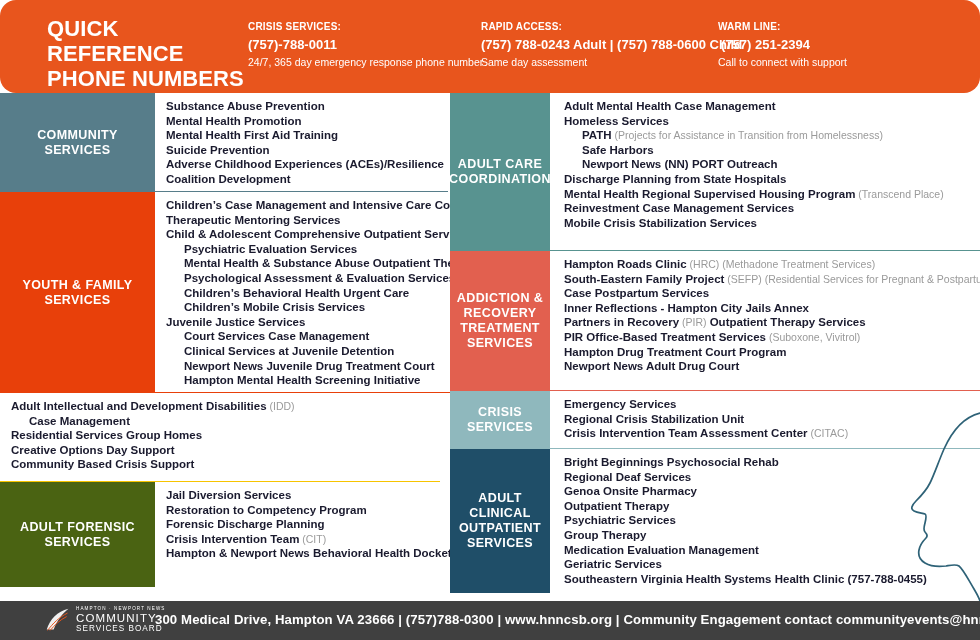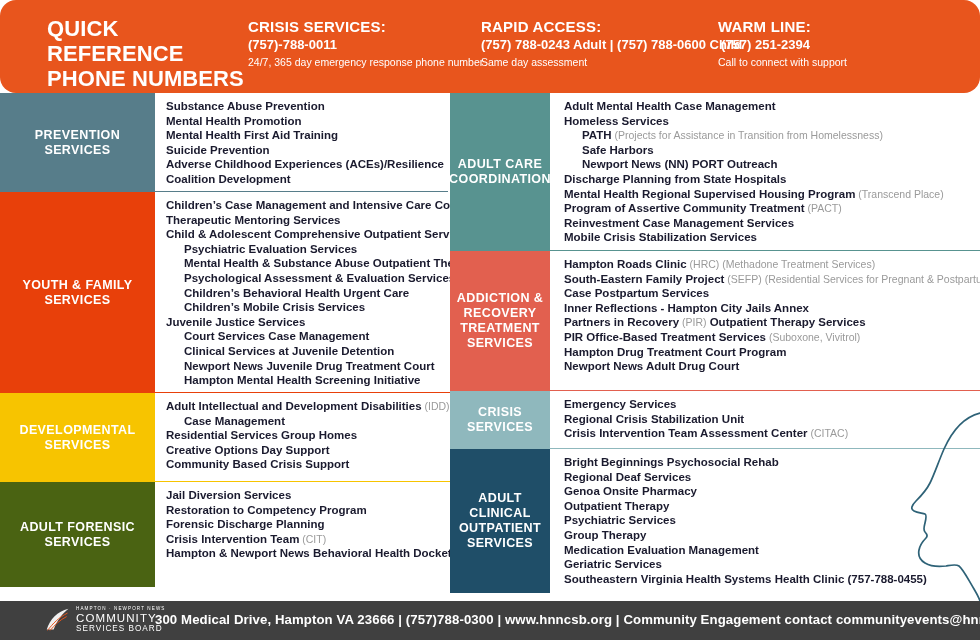--- a/index.html
+++ b/index.html
@@ -42,21 +42,21 @@
   }
   .hdr-title .l2 { display: block; }
 
   .hdr-block {
     position: absolute;
     top: 18px;
     color: #ffffff;
   }
   .hdr-block .hb-title {
     font-weight: bold;
-    font-size: 15px;
+    font-size: 10px;
     line-height: 17px;
     letter-spacing: 0.2px;
     white-space: nowrap;
   }
   .hdr-block .hb-num {
     font-weight: bold;
     font-size: 13px;
     line-height: 17px;
     white-space: nowrap;
     margin-top: 1px;
@@ -216,21 +216,21 @@
 
     <div class="hdr-block" id="hdr-warm">
       <div class="hb-title">WARM LINE:</div>
       <div class="hb-num">(757) 251-2394</div>
       <div class="hb-sub">Call to connect with support</div>
     </div>
   </div>
 
   <div class="col" id="col-left">
       <div class="section" style="height: 99px;">
-        <div class="cat" style="background: rgb(87, 125, 138);">PREVENTION SERVICES</div>
+        <div class="cat" style="background: rgb(87, 125, 138);">COMMUNITY SERVICES</div>
         <div class="items" style="border-bottom-color: rgb(87, 125, 138);">
           <div class="item"><span>Substance Abuse Prevention</span></div>
           <div class="item"><span>Mental Health Promotion</span></div>
           <div class="item"><span>Mental Health First Aid Training</span></div>
           <div class="item"><span>Suicide Prevention</span></div>
           <div class="item"><span>Adverse Childhood Experiences (ACEs)/Resilience</span></div>
           <div class="item"><span>Coalition Development</span></div>
         </div>
       </div>
       <div class="section" style="height: 201px;">
@@ -245,21 +245,20 @@
           <div class="item indent"><span>Children’s Behavioral Health Urgent Care</span></div>
           <div class="item indent"><span>Children’s Mobile Crisis Services</span></div>
           <div class="item"><span>Juvenile Justice Services</span></div>
           <div class="item indent"><span>Court Services Case Management</span></div>
           <div class="item indent"><span>Clinical Services at Juvenile Detention</span></div>
           <div class="item indent"><span>Newport News Juvenile Drug Treatment Court</span></div>
           <div class="item indent"><span>Hampton Mental Health Screening Initiative</span></div>
         </div>
       </div>
       <div class="section" style="height: 89px;">
-        <div class="cat" style="background: rgb(247, 196, 0);">DEVELOPMENTAL SERVICES</div>
         <div class="items" style="border-bottom-color: rgb(247, 196, 0);">
           <div class="item"><span>Adult Intellectual and Development Disabilities</span><span class="paren"> (IDD)</span></div>
           <div class="item indent"><span>Case Management</span></div>
           <div class="item"><span>Residential Services Group Homes</span></div>
           <div class="item"><span>Creative Options Day Support</span></div>
           <div class="item"><span>Community Based Crisis Support</span></div>
         </div>
       </div>
       <div class="section" style="height: 105px;">
         <div class="cat" style="background: rgb(74, 99, 18);">ADULT FORENSIC SERVICES</div>
@@ -277,21 +276,20 @@
       <div class="section" style="height: 158px;">
         <div class="cat" style="background: rgb(88, 147, 144);">ADULT CARE COORDINATION</div>
         <div class="items" style="border-bottom-color: rgb(88, 147, 144);">
           <div class="item"><span>Adult Mental Health Case Management</span></div>
           <div class="item"><span>Homeless Services</span></div>
           <div class="item indent"><span>PATH</span><span class="paren"> (Projects for Assistance in Transition from Homelessness)</span></div>
           <div class="item indent"><span>Safe Harbors</span></div>
           <div class="item indent"><span>Newport News (NN) PORT Outreach</span></div>
           <div class="item"><span>Discharge Planning from State Hospitals</span></div>
           <div class="item"><span>Mental Health Regional Supervised Housing Program</span><span class="paren"> (Transcend Place)</span></div>
-          <div class="item"><span>Program of Assertive Community Treatment</span><span class="paren"> (PACT)</span></div>
           <div class="item"><span>Reinvestment Case Management Services</span></div>
           <div class="item"><span>Mobile Crisis Stabilization Services</span></div>
         </div>
       </div>
       <div class="section" style="height: 140px;">
         <div class="cat" style="background: rgb(226, 96, 79);">ADDICTION &amp; RECOVERY TREATMENT SERVICES</div>
         <div class="items" style="border-bottom-color: rgb(226, 96, 79);">
           <div class="item"><span>Hampton Roads Clinic</span><span class="paren"> (HRC) (Methadone Treatment Services)</span></div>
           <div class="item"><span>South-Eastern Family Project</span><span class="paren"> (SEFP) (Residential Services for Pregnant &amp; Postpartum Women)</span></div>
           <div class="item"><span>Case Postpartum Services</span></div>

